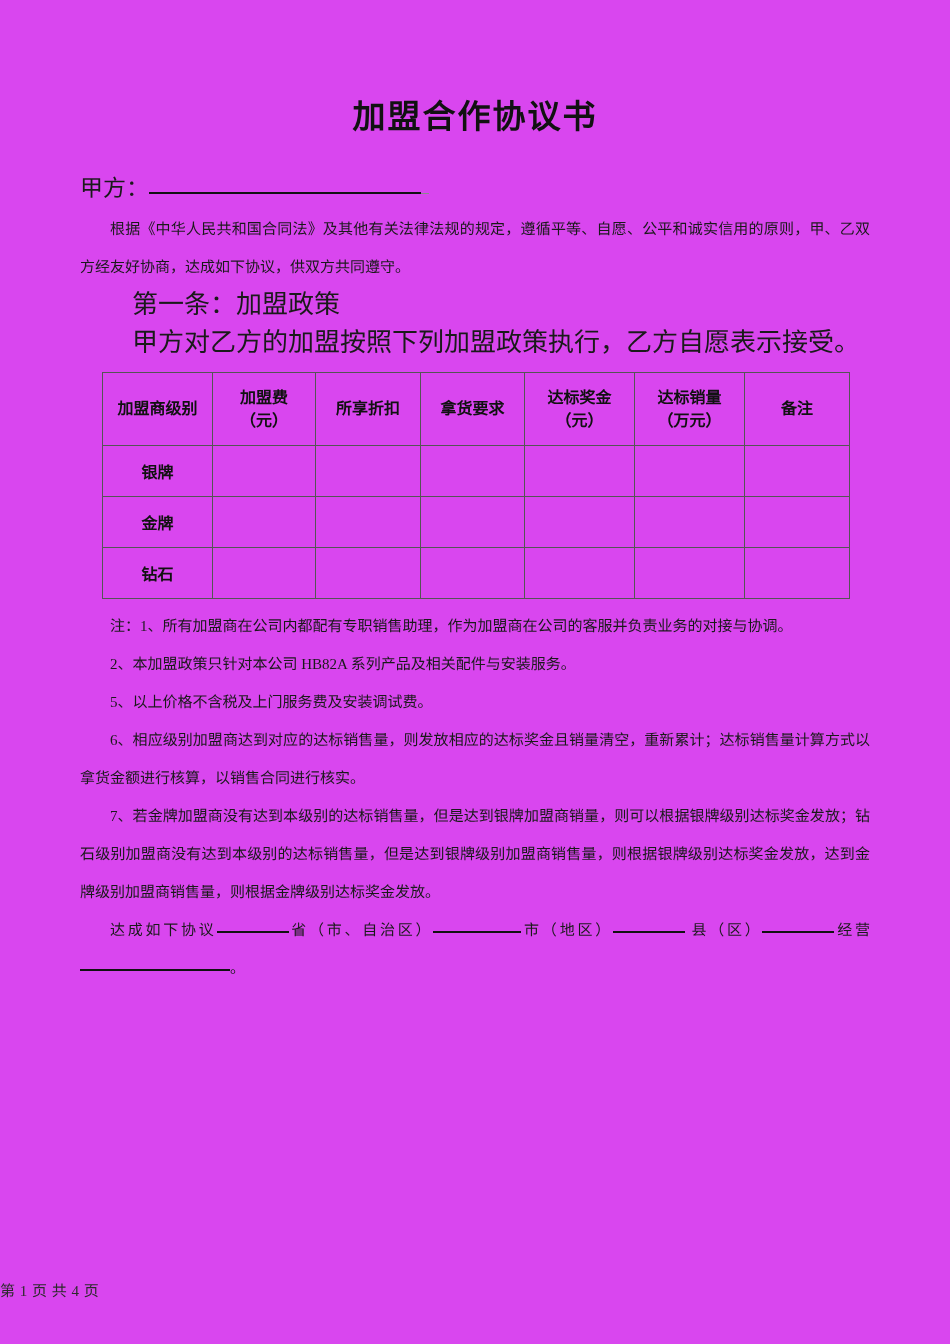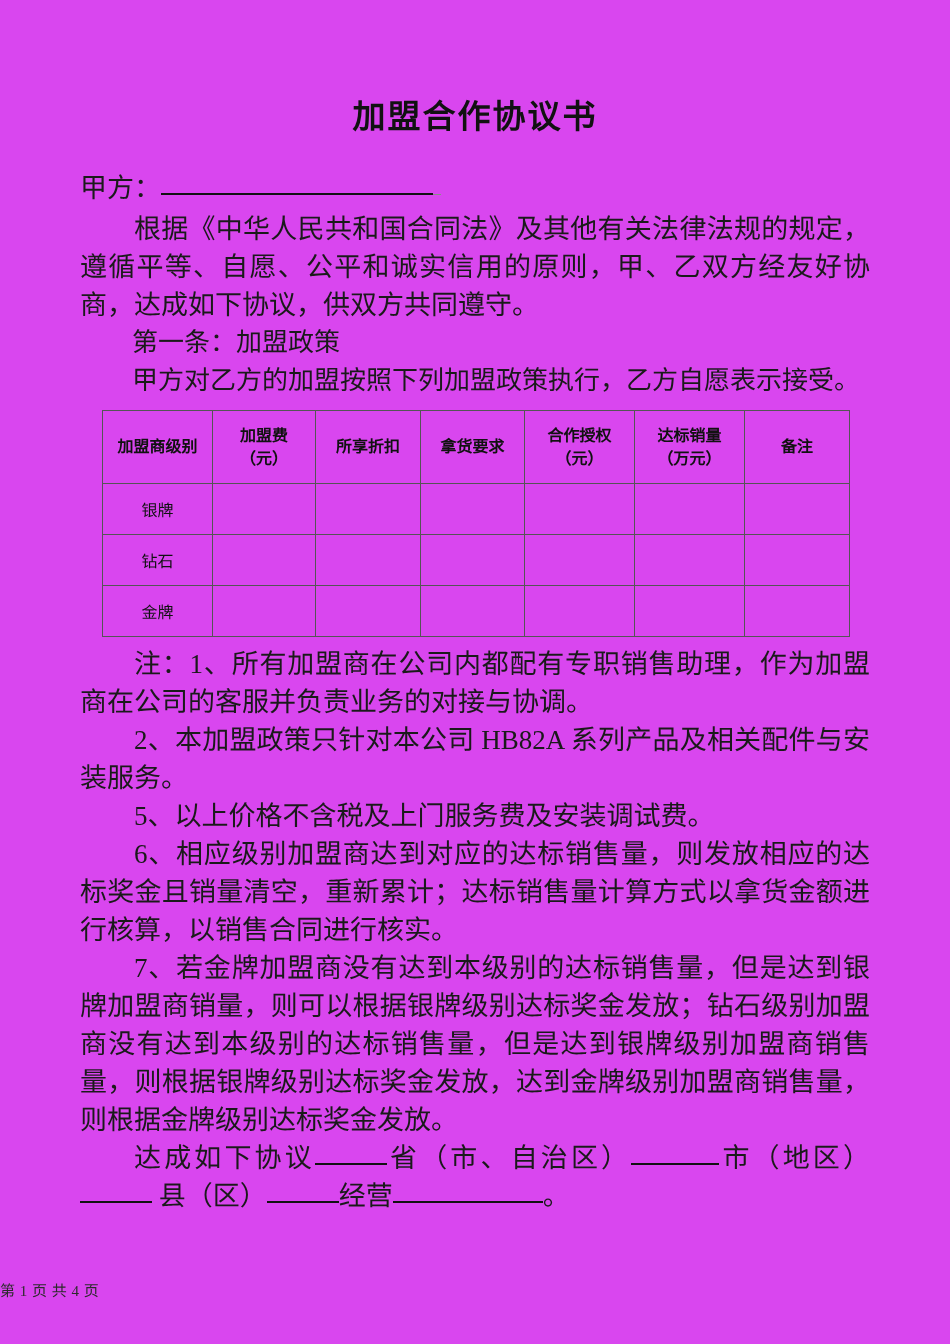--- a/index.html
+++ b/index.html
@@ -31,21 +31,21 @@
     color: #111;
     margin: 0 0 34px 0;
     line-height: 1.3;
   }
 
   
   .party-block {
     margin: 0 0 6px 0;
   }
   .party-line {
-    font-size: 27px;
+    font-size: 23px;
     line-height: 31px;
     white-space: nowrap;
     color: #1a1a1a;
   }
   .party-label {
     display: inline-block;
   }
   .blank-rule {
     display: inline-block;
     border-bottom: 2px solid #111;
@@ -54,21 +54,21 @@
   .rule-party { width: 272px; }
   .rule-tail {
     display: inline-block;
     border-bottom: 1px solid #8a8a8a;
     width: 8px;
     vertical-align: 2px;
   }
 
   
   p.para {
-    font-size: 27px;
+    font-size: 15px;
     line-height: 38px;
     margin: 0;
     text-align: justify;
     text-justify: inter-ideograph;
     text-indent: 2em;
     color: #1a1a1a;
   }
   p.clause {
     font-size: 26px;
     line-height: 38px;
@@ -94,21 +94,21 @@
     color: #111;
     padding: 2px 2px;
   }
   table.policy-table th {
     height: 68px;
     font-weight: 700;
     line-height: 23px;
   }
   table.policy-table td {
     height: 46px;
-    font-weight: 400;
+    font-weight: 700;
   }
   table.policy-table td.level-cell {
     font-size: 16px;
   }
   col.c0 { width: 110px; }
   col.c1 { width: 103px; }
   col.c2 { width: 105px; }
   col.c3 { width: 104px; }
   col.c4 { width: 110px; }
   col.c5 { width: 110px; }
@@ -176,21 +176,21 @@
           <span>加盟费</span><br>
           <span>（元）</span>
         </th>
         <th>
           <span>所享折扣</span>
         </th>
         <th>
           <span>拿货要求</span>
         </th>
         <th>
-          <span>合作授权</span><br>
+          <span>达标奖金</span><br>
           <span>（元）</span>
         </th>
         <th>
           <span>达标销量</span><br>
           <span>（万元）</span>
         </th>
         <th>
           <span>备注</span>
         </th>
       </tr>
@@ -199,30 +199,30 @@
       <tr>
         <td class="level-cell">银牌</td>
         <td></td>
         <td></td>
         <td></td>
         <td></td>
         <td></td>
         <td></td>
       </tr>
       <tr>
+        <td class="level-cell">金牌</td>
+        <td></td>
+        <td></td>
+        <td></td>
+        <td></td>
+        <td></td>
+        <td></td>
+      </tr>
+      <tr>
         <td class="level-cell">钻石</td>
-        <td></td>
-        <td></td>
-        <td></td>
-        <td></td>
-        <td></td>
-        <td></td>
-      </tr>
-      <tr>
-        <td class="level-cell">金牌</td>
         <td></td>
         <td></td>
         <td></td>
         <td></td>
         <td></td>
         <td></td>
       </tr>
     </tbody>
   </table>
 

